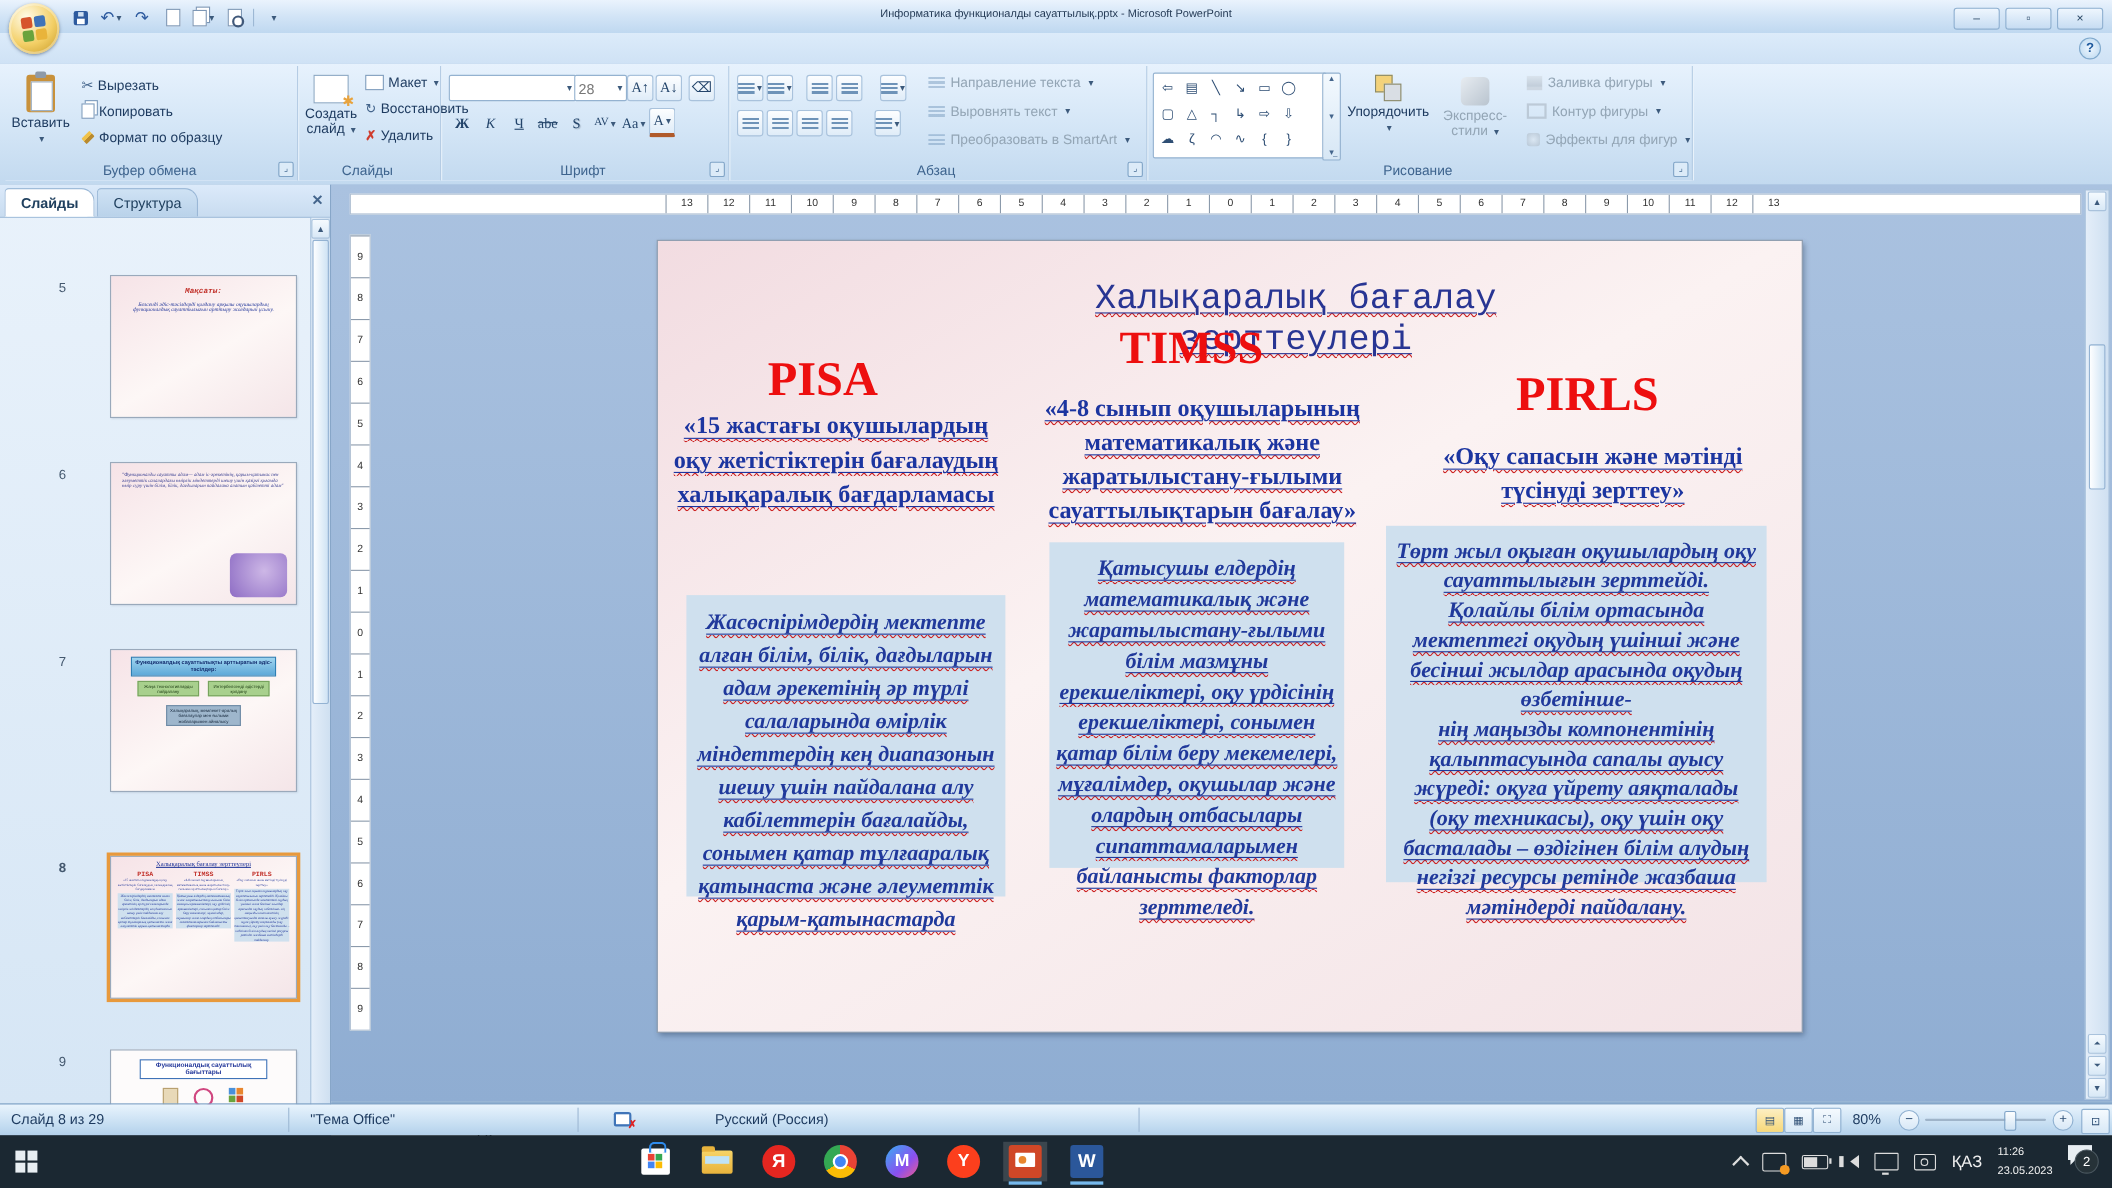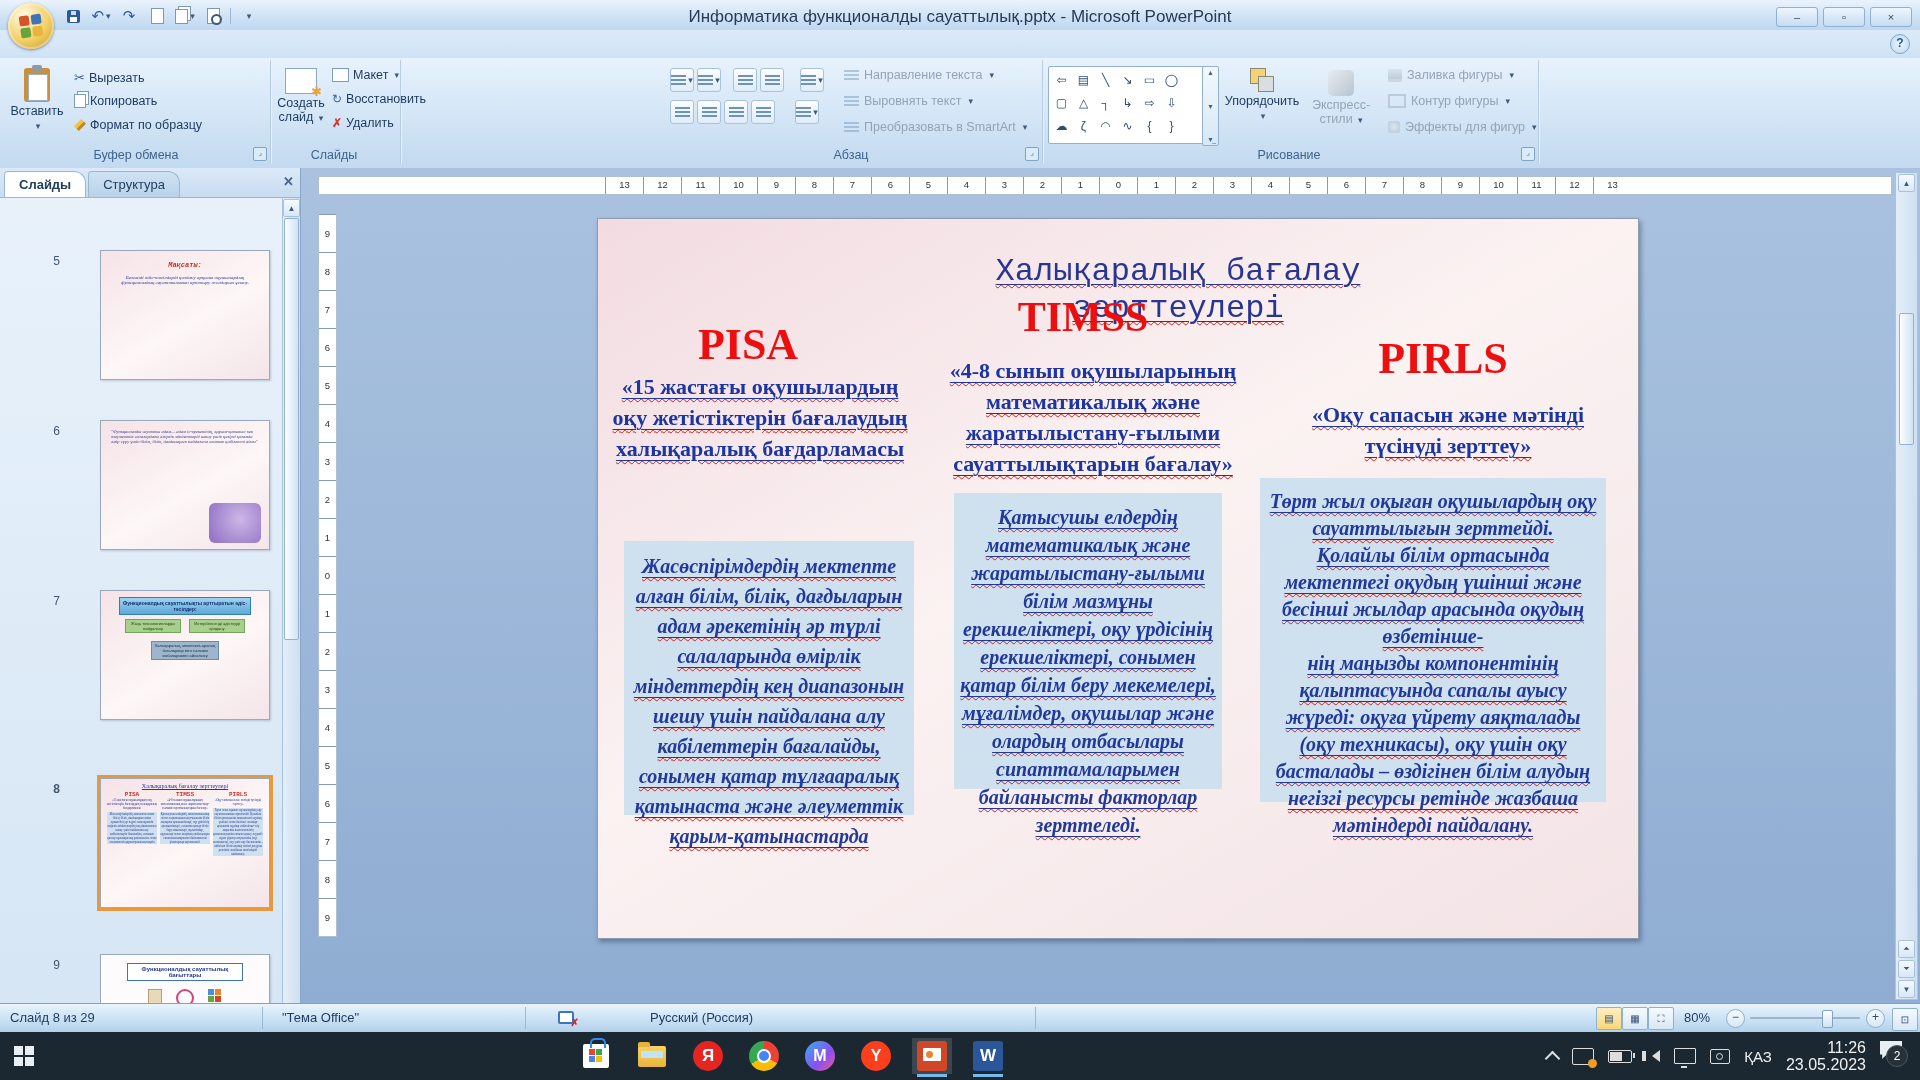--- a/index.html
+++ b/index.html
@@ -1,20 +1,20 @@
 <!DOCTYPE html>
 <html><head>
 <meta charset="utf-8">
 <style>
   html,body{margin:0;padding:0}
   body{width:1920px;height:1080px;overflow:hidden;font-family:"Liberation Sans",sans-serif}
   #app{position:relative;width:1920px;height:1080px;background:#9db8d9}
   
   .titlebar{position:absolute;left:0;top:0;width:100%;height:30px;background:linear-gradient(#eaf3fd,#d2e4f6 50%,#bfd8f0);border-bottom:1px solid #a9c4e0}
-  .title-text{position:absolute;left:320px;right:320px;top:7px;text-align:center;font-size:17px;color:#253b56;white-space:nowrap;overflow:hidden}
+  .title-text{position:absolute;left:320px;right:320px;top:7px;text-align:center;font-size:10px;color:#253b56;white-space:nowrap;overflow:hidden}
   .orb{position:absolute;left:8px;top:3px;width:46px;height:46px;border-radius:50%;background:radial-gradient(circle at 35% 28%,#fffbe8,#f3cf66 55%,#c3941f);box-shadow:0 1px 3px rgba(40,60,90,.55),inset 0 0 0 2px rgba(255,255,255,.35);z-index:30;display:flex;align-items:center;justify-content:center}
   .orb-grid{width:22px;height:22px;display:grid;grid-template-columns:10px 10px;grid-template-rows:10px 10px;gap:2px;transform:rotate(-8deg)}
   .orb-grid i{border-radius:2px;display:block}
   .qat{position:absolute;left:62px;top:5px;height:22px;display:flex;align-items:center;gap:6px;z-index:25}
   .qat .qbtn{width:22px;height:20px;border-radius:3px;display:flex;align-items:center;justify-content:center}
   .fl{width:13px;height:13px;background:#2d5a9e;border-radius:2px;position:relative}
   .fl:after{content:"";position:absolute;left:3px;bottom:1px;width:7px;height:5px;background:#fff}
   .fl:before{content:"";position:absolute;left:4px;top:1px;width:5px;height:4px;background:#cfe0f2}
   .glyph-undo:before{content:"↶";color:#2d5a9e;font-size:15px}
   .glyph-redo:before{content:"↷";color:#2d5a9e;font-size:15px}
@@ -152,21 +152,21 @@
   .battery{width:22px;height:11px;border:1.6px solid #ddd;border-radius:2px;position:relative}
   .battery:before{content:"";position:absolute;left:1px;top:1px;bottom:1px;width:12px;background:#ddd}
   .battery:after{content:"";position:absolute;right:-4px;top:2px;width:2px;height:5px;background:#ddd}
   .spk{width:0;height:0;border:6px solid transparent;border-right:8px solid #ddd;position:relative}
   .spk:before{content:"";position:absolute;left:-10px;top:-5px;width:4px;height:10px;background:#ddd}
   .monitor{width:20px;height:14px;border:1.6px solid #ddd;border-radius:1px;position:relative}
   .monitor:after{content:"";position:absolute;left:6px;bottom:-5px;width:6px;height:2px;background:#ddd}
   .cast{width:18px;height:13px;border:1.6px solid #ddd;border-radius:2px;position:relative}
   .cast:after{content:"";position:absolute;left:5px;top:3px;width:5px;height:5px;border:1.4px solid #ddd;border-radius:50%}
   .lang{font-size:15px;color:#f0f0f0}
-  .clock{text-align:right;font-size:16px;line-height:17px;color:#f0f0f0}
+  .clock{text-align:left;font-size:10px;line-height:17px;color:#f0f0f0}
   .noticon{position:relative;width:22px;height:18px;background:#e8eef2;clip-path:polygon(0 0,100% 0,100% 75%,30% 75%,10% 100%,10% 75%,0 75%)}
   .badge{position:absolute;right:2px;bottom:4px;width:20px;height:20px;border-radius:50%;background:#263238;border:1px solid #4a575f;color:#fff;font-size:12px;display:flex;align-items:center;justify-content:center}
 </style>
 </head>
 <body>
 
 <div id="app">
 
   <div class="titlebar">
     <div class="orb">
@@ -247,20 +247,43 @@
           <span class="pic i-reset"></span>
           <span>Восстановить</span>
         </div>
       <div class="smrow" style="left:62px;top:56px">
           <span class="pic i-del"></span>
           <span>Удалить</span>
         </div>
       <div class="glabel">Слайды</div>
     </div>
 
+    <div class="rgroup" style="left:400px;width:262px">
+      <div class="combo caret" style="position:absolute;left:8px;top:8px;width:108px">
+          <span></span>
+        </div>
+      <div class="combo caret" style="position:absolute;left:122px;top:8px;width:40px">
+          <span>28</span>
+        </div>
+      <div class="fbtn btnbox" style="position:absolute;left:170px;top:8px">A↑</div>
+      <div class="fbtn btnbox" style="position:absolute;left:196px;top:8px">A↓</div>
+      <div class="fbtn btnbox" style="position:absolute;left:226px;top:8px">⌫</div>
+      <div style="position:absolute;left:8px;top:38px;display:flex;gap:2px;align-items:center">
+        <div class="fbtn" style="font-weight:bold">Ж</div>
+        <div class="fbtn" style="font-style:italic">К</div>
+        <div class="fbtn" style="text-decoration:underline">Ч</div>
+        <div class="fbtn" style="text-decoration:line-through">abe</div>
+        <div class="fbtn" style="text-shadow:1px 1px 1px #9ab">S</div>
+        <div class="fbtn caret" style="font-size:10px">AV</div>
+        <div class="fbtn caret">Aa</div>
+        <div class="fbtn caret btnbox" style="border-bottom:4px solid #b05a2a">А</div>
+      </div>
+      <div class="glabel">Шрифт</div>
+      <div class="launcher"></div>
+    </div>
 
     <div class="rgroup" style="left:662px;width:380px">
       <div style="position:absolute;left:8px;top:8px;display:flex;gap:3px">
         <div class="fbtn caret btnbox">
             <span class="pic bars"></span>
           </div>
         <div class="fbtn caret btnbox">
             <span class="pic bars"></span>
           </div>
         <div style="width:6px"></div>

